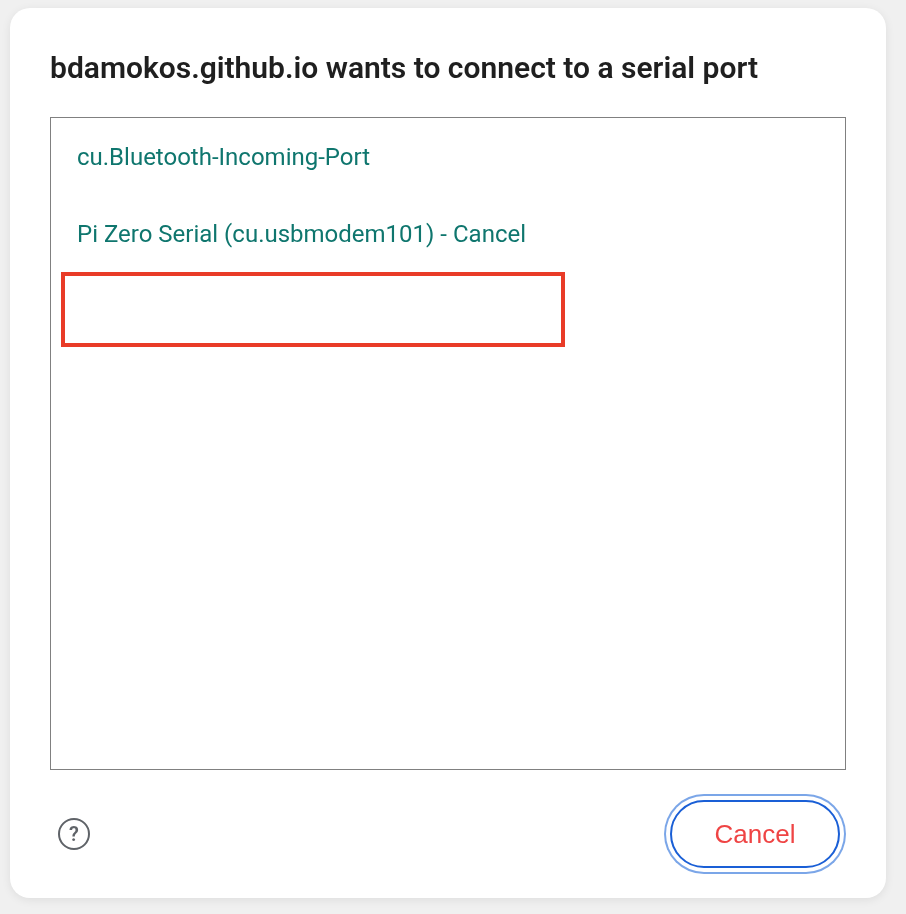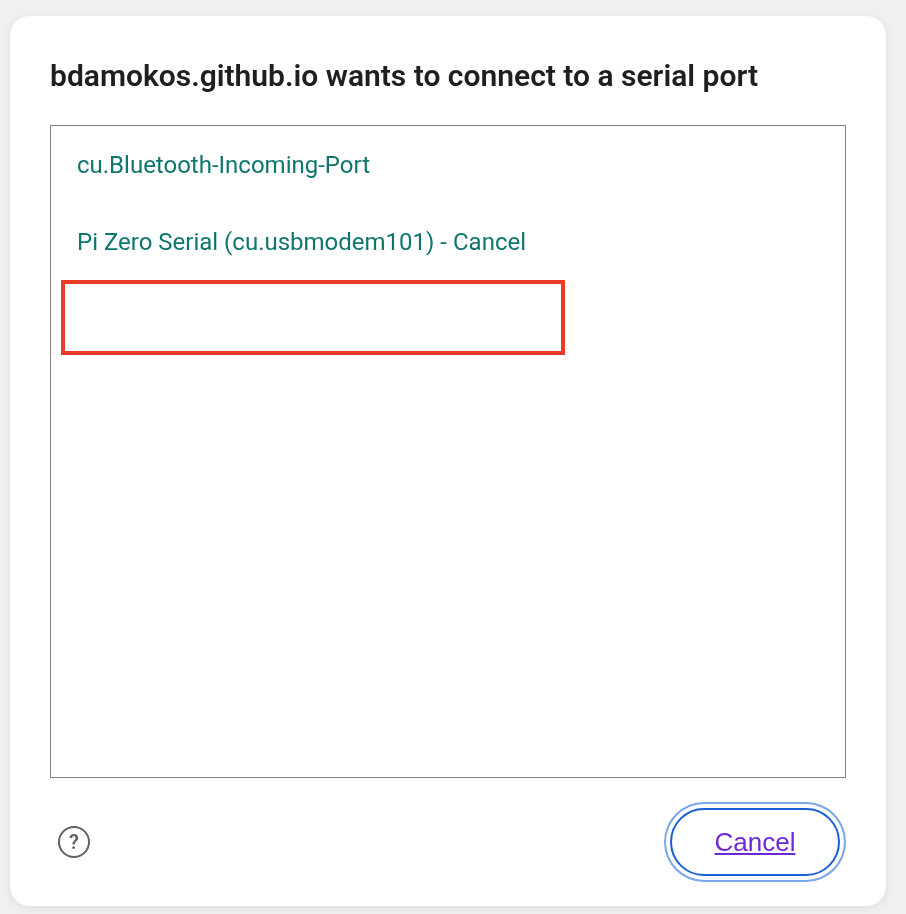--- a/index.html
+++ b/index.html
@@ -9,21 +9,21 @@
     }
     body {
       font-family: -apple-system, BlinkMacSystemFont, "Segoe UI", Roboto, Helvetica, Arial, sans-serif;
       background: #f0f0f0;
       width: 906px;
       height: 914px;
       position: relative;
     }
     .dialog {
       position: absolute;
-      top: 16px;
+      top: 8px;
       left: 10px;
       width: 876px;
       height: 890px;
       background: #ffffff;
       border-radius: 20px;
       box-shadow: 0 2px 10px rgba(0,0,0,0.08);
       padding: 40px 40px 30px 40px;
       display: flex;
       flex-direction: column;
     }
@@ -104,24 +104,23 @@
       font-weight: 500;
       cursor: pointer;
       display: flex;
       align-items: center;
       justify-content: center;
       border: none;
       min-width: 170px;
     }
     .btn-cancel {
       background: #ffffff;
-      color: #6d28d9;
+      color: #ef4444;
       border: 2px solid #1a5fd6;
       box-shadow: 0 0 0 4px #ffffff, 0 0 0 6px #7ba6e8;
-      text-decoration: underline;
     }
     .btn-connect {
       background: #e4e4e4;
       color: #9d9d9d;
       cursor: not-allowed;
     }
   </style>
 </head>
 <body>
 

